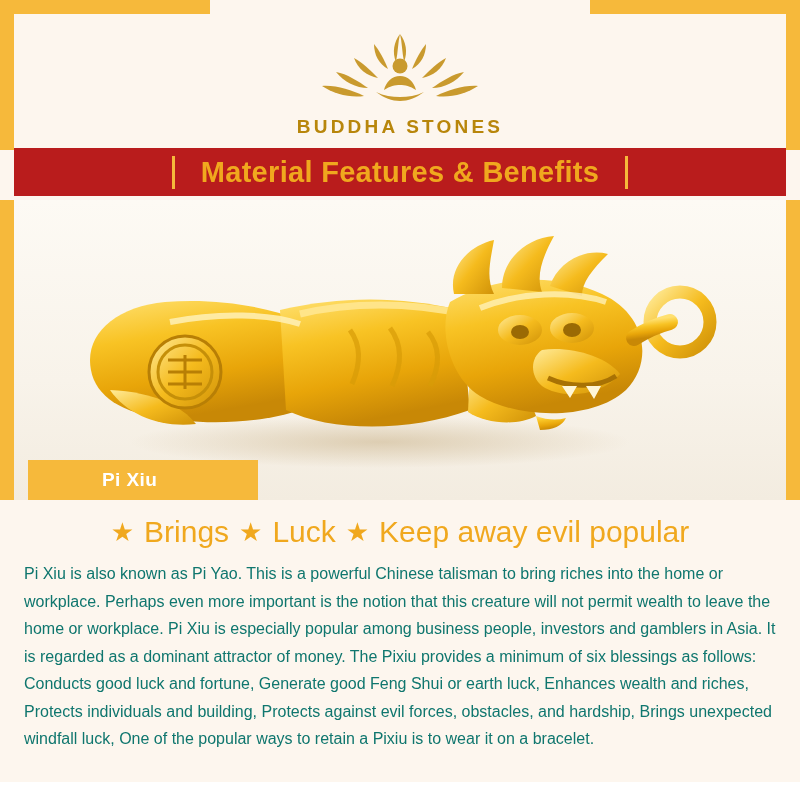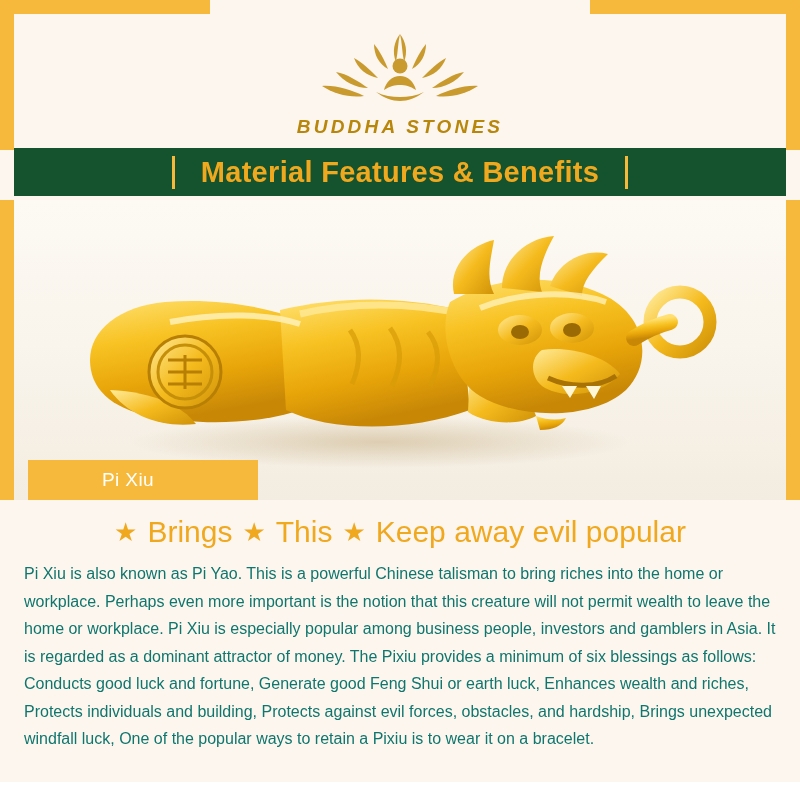--- a/index.html
+++ b/index.html
@@ -27,37 +27,36 @@
   .corner-ml-v { left: 0;  top: 200px; width: 14px; height: 300px; }
   .corner-mr-v { right: 0; top: 200px; width: 14px; height: 300px; }
 
   
   .logo-wrap {
     position: absolute;
     left: 0; right: 0; top: 22px;
     display: flex;
     flex-direction: column;
     align-items: center;
-    font-style: italic;
   }
   .logo-mark { width: 180px; height: 88px; }
   .logo-text {
     margin-top: 6px;
     font-size: 19px;
     letter-spacing: 3.2px;
     font-weight: bold;
     color: #b8860b;
   }
 
   
   .title-band {
     position: absolute;
     left: 14px; right: 14px; top: 148px;
     height: 48px;
-    background: #14532d;
+    background: #b91c1c;
     display: flex;
     align-items: center;
     justify-content: center;
   }
   .title-band .inner {
     border-left: 3px solid #f6b93b;
     border-right: 3px solid #f6b93b;
     padding: 0 26px;
   }
   .title-text {
@@ -86,21 +85,21 @@
     min-width: 230px;
     background: #f6b93b;
     display: flex;
     align-items: center;
     padding-left: 74px;
     padding-right: 34px;
   }
   .caption-text {
     color: #ffffff;
     font-size: 19px;
-    font-weight: normal;
+    font-weight: bold;
     letter-spacing: 0.4px;
   }
 
   
   .benefits {
     position: absolute;
     left: 0; right: 0; top: 515px;
     display: flex;
     align-items: center;
     justify-content: center;
@@ -235,21 +234,21 @@
 
     <div class="caption">
       <span class="caption-text">Pi Xiu</span>
     </div>
   </div>
 
   <div class="benefits">
     <span class="star">★</span>
     <span class="word">Brings</span>
     <span class="star">★</span>
-    <span class="word">This</span>
+    <span class="word">Luck</span>
     <span class="star">★</span>
     <span class="word">Keep away evil popular</span>
   </div>
 
   <div class="body-copy">Pi Xiu is also known as Pi Yao. This is a powerful Chinese talisman to bring riches into the home or workplace. Perhaps even more important is the notion that this creature will not permit wealth to leave the home or workplace. Pi Xiu is especially popular among business people, investors and gamblers in Asia. It is regarded as a dominant attractor of money. The Pixiu provides a minimum of six blessings as follows: Conducts good luck and fortune, Generate good Feng Shui or earth luck, Enhances wealth and riches, Protects individuals and building, Protects against evil forces, obstacles, and hardship, Brings unexpected windfall luck, One of the popular ways to retain a Pixiu is to wear it on a bracelet.</div>
 
   <div class="bottom-strip"></div>
 </div>
 
 </body></html>

